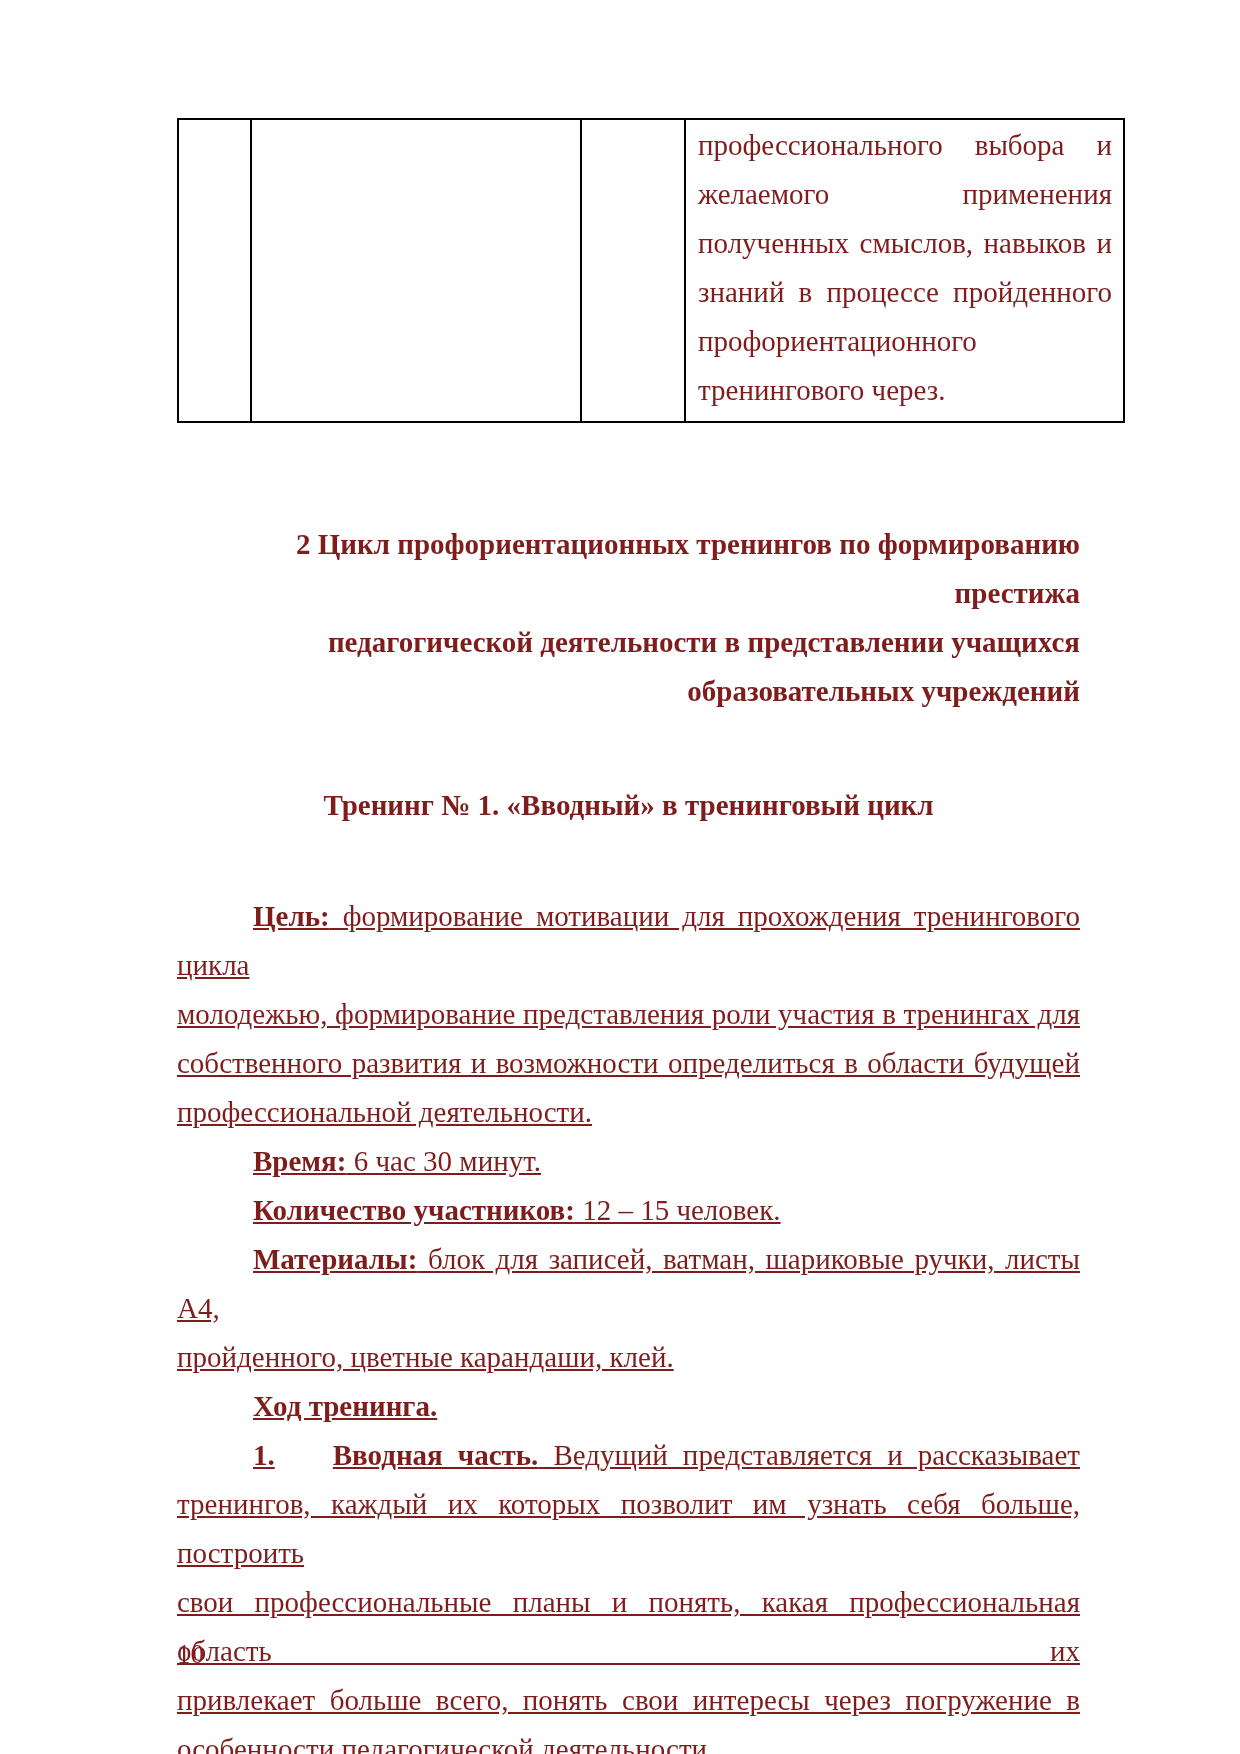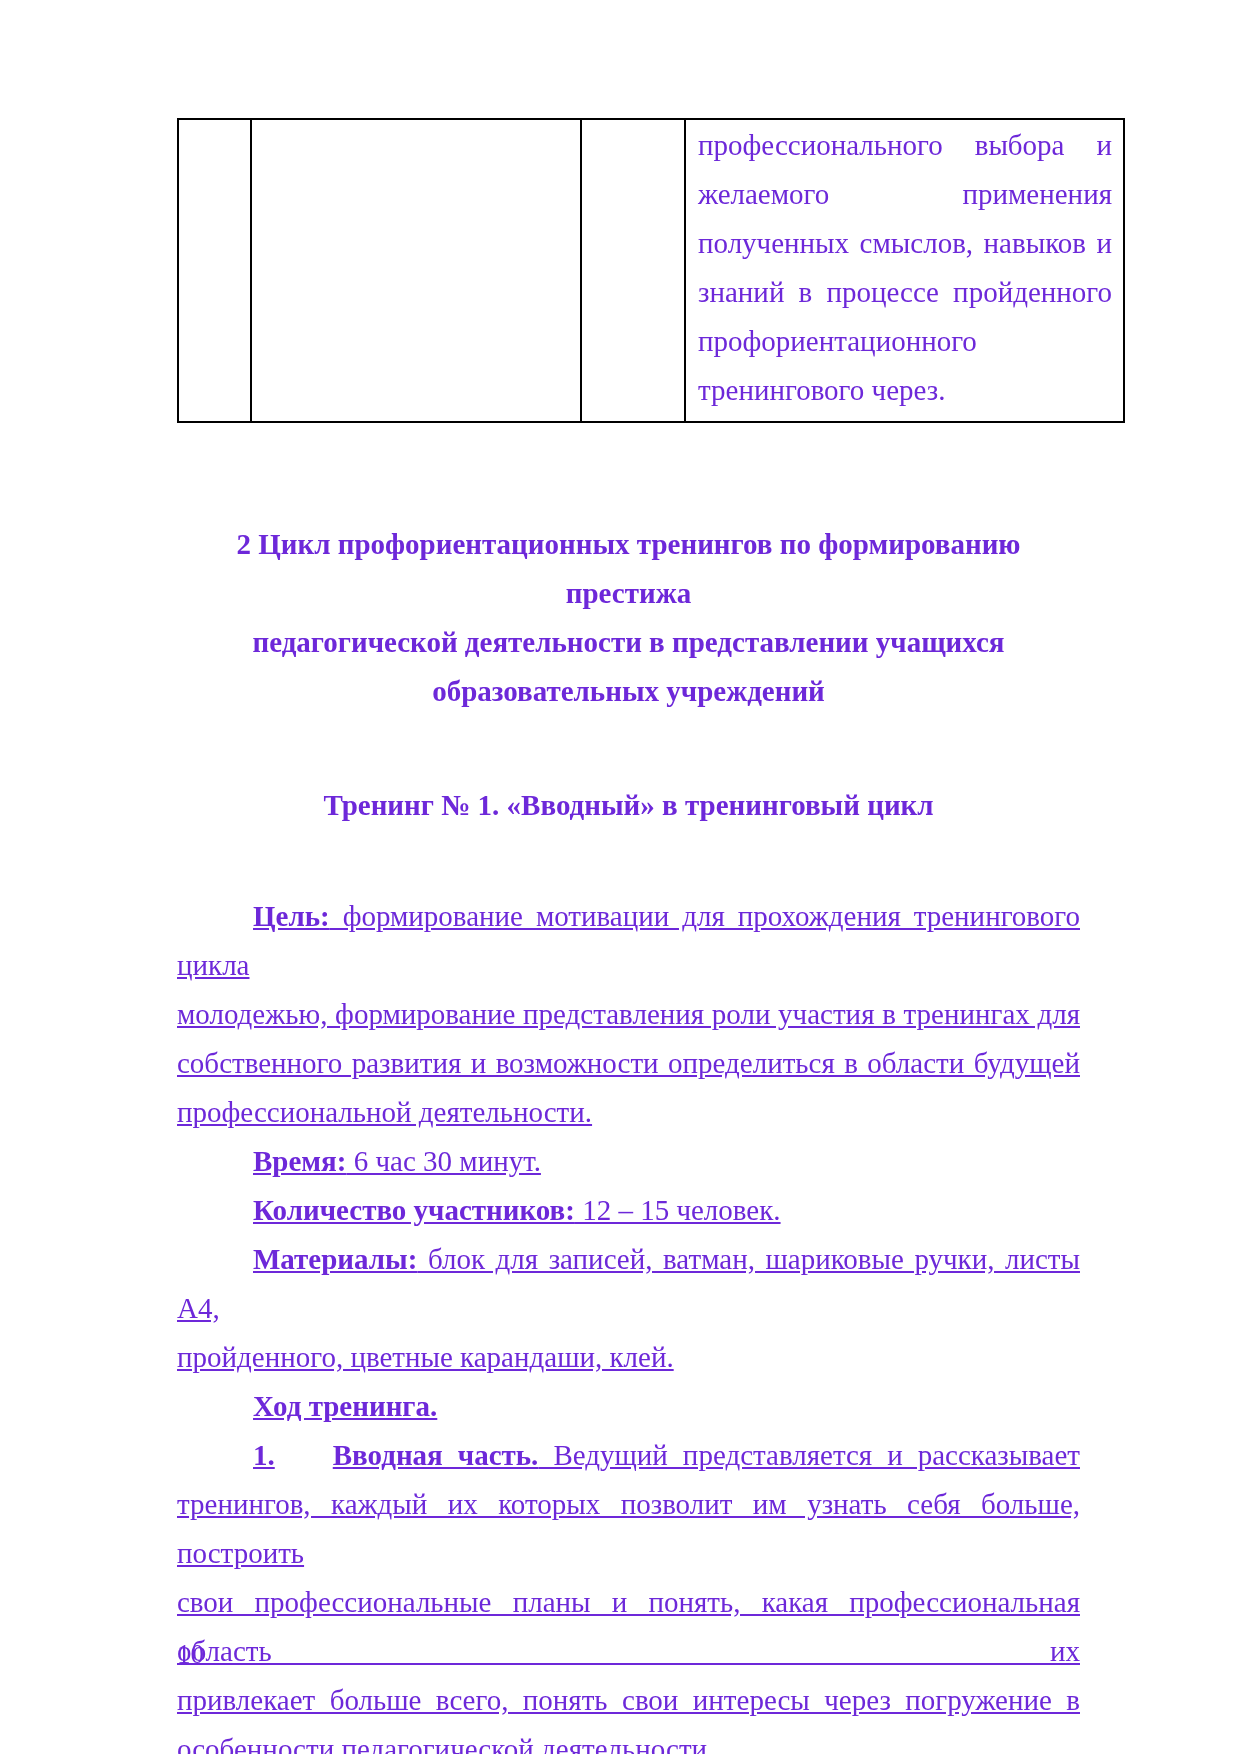--- a/index.html
+++ b/index.html
@@ -9,21 +9,21 @@
   }
   .page {
     position: relative;
     width: 1194px;
     height: 1754px;
     background: #ffffff;
     overflow: hidden;
     font-family: "Liberation Serif", "DejaVu Serif", serif;
     font-size: 29px;
     line-height: 49px;
-    color: #6d28d9;
+    color: #7f1d1d;
   }
   
   .tablewrap {
     padding-top: 118px;
     margin-left: 177px;
     width: 946px;
   }
   table.doc-table {
     border-collapse: collapse;
     table-layout: fixed;
@@ -36,21 +36,21 @@
   }
   
   .jl { text-align: justify; text-align-last: justify; }
   .ll { text-align: left; text-align-last: left; }
   .ind { text-indent: 76px; }
   .b { font-weight: bold; }
   .tab { display: inline-block; width: 58px; }
   
   .heading {
     margin: 97px 114px 0 177px;
-    text-align: center;
+    text-align: right;
     font-weight: bold;
   }
   .subheading {
     margin: 65px 114px 0 177px;
     text-align: center;
     font-weight: bold;
   }
   
   .content {
     margin: 0 114px 0 177px; 

